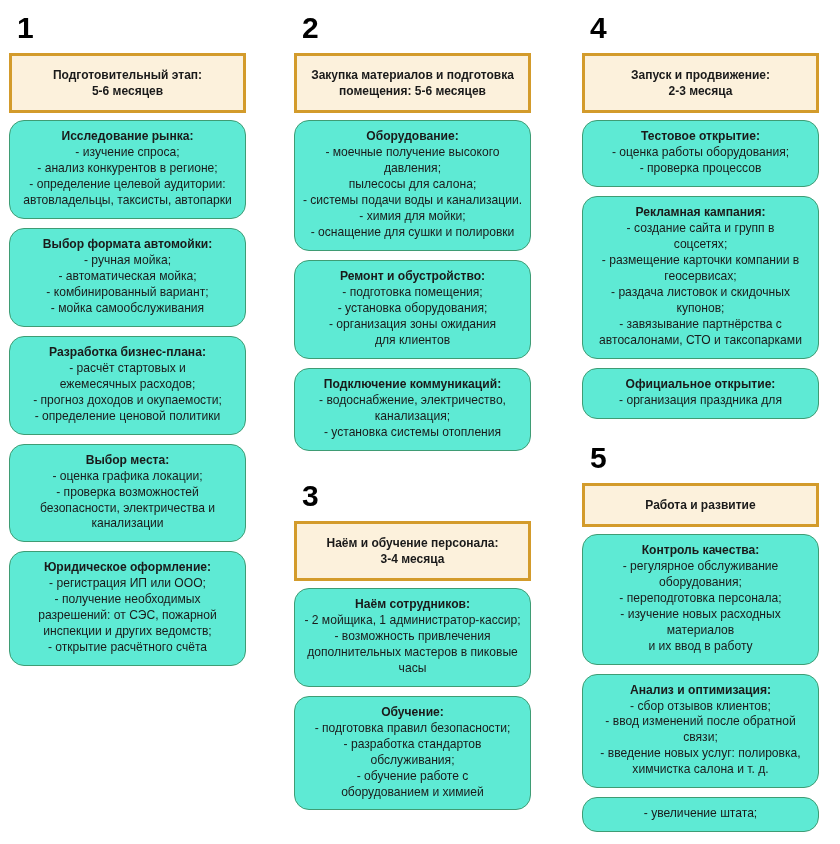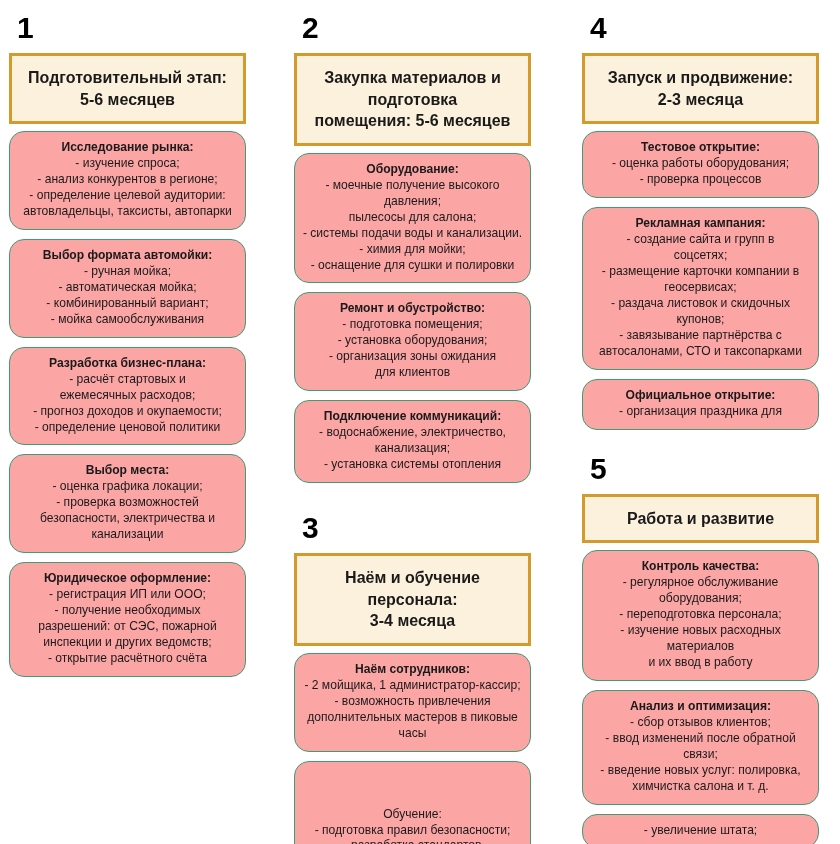--- a/index.html
+++ b/index.html
@@ -40,45 +40,45 @@
     letter-spacing: -0.5px;
   }
 
   .header-box {
     border: 3px solid #D39B2B;
     background: #FCF1DC;
     box-sizing: border-box;
     padding: 11px 10px;
     text-align: center;
     font-weight: bold;
-    font-size: 16px;
+    font-size: 12px;
     line-height: 1.35;
     color: #1a1a1a;
     margin-bottom: 7px;
   }
   .header-box .hdr-line { display: block; }
 
   .green-box {
     border: 1.6px solid #3F9C74;
     border-radius: 15px;
-    background: #fca5a5;
+    background: #5eead4;
     box-sizing: border-box;
     padding: 8px 7px 9px 7px;
     text-align: center;
     font-size: 12.1px;
     line-height: 1.32;
     color: #1a1a1a;
     margin-bottom: 9px;
   }
   .green-box .gb-title {
     display: block;
     font-weight: bold;
     margin-bottom: 0px;
   }
-  .green-box .gb-title.plain { font-weight: normal; margin-top: 37px; }
+  .green-box .gb-title.plain { font-weight: bold; }
   .green-box .gb-line { display: block; }
 </style>
 </head>
 <body>
 
 <div id="canvas">
   <div class="column" id="col-1" style="padding-top: 13px;">
       <div class="stage">
         <div class="stage-number">1</div>
         <div class="header-box">

